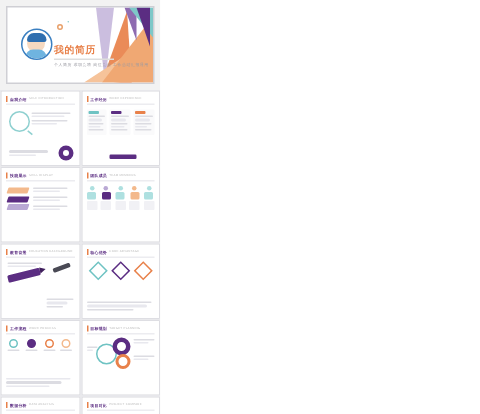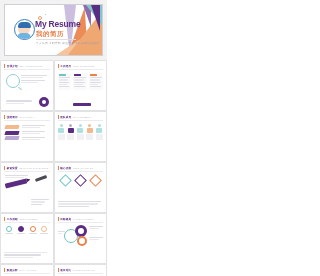--- a/index.html
+++ b/index.html
@@ -126,21 +126,20 @@
 
       <div class="avatar">
         <div class="av-head"></div>
         <div class="av-hair"></div>
         <div class="av-body"></div>
       </div>
 
       <div class="dot-a"></div>
       <div class="dot-b"></div>
 
-      <div class="hero-title">My  Resume</div>
       <div class="hero-sub">我的简历</div>
       <div class="hero-rule"></div>
       <div class="hero-tags">个人简历   求职竞聘   岗位竞选   工作总结汇报通用</div>
     </div>
   </div>
 
   <div class="grid">
 
     <div class="thumb">
         <div class="card">

